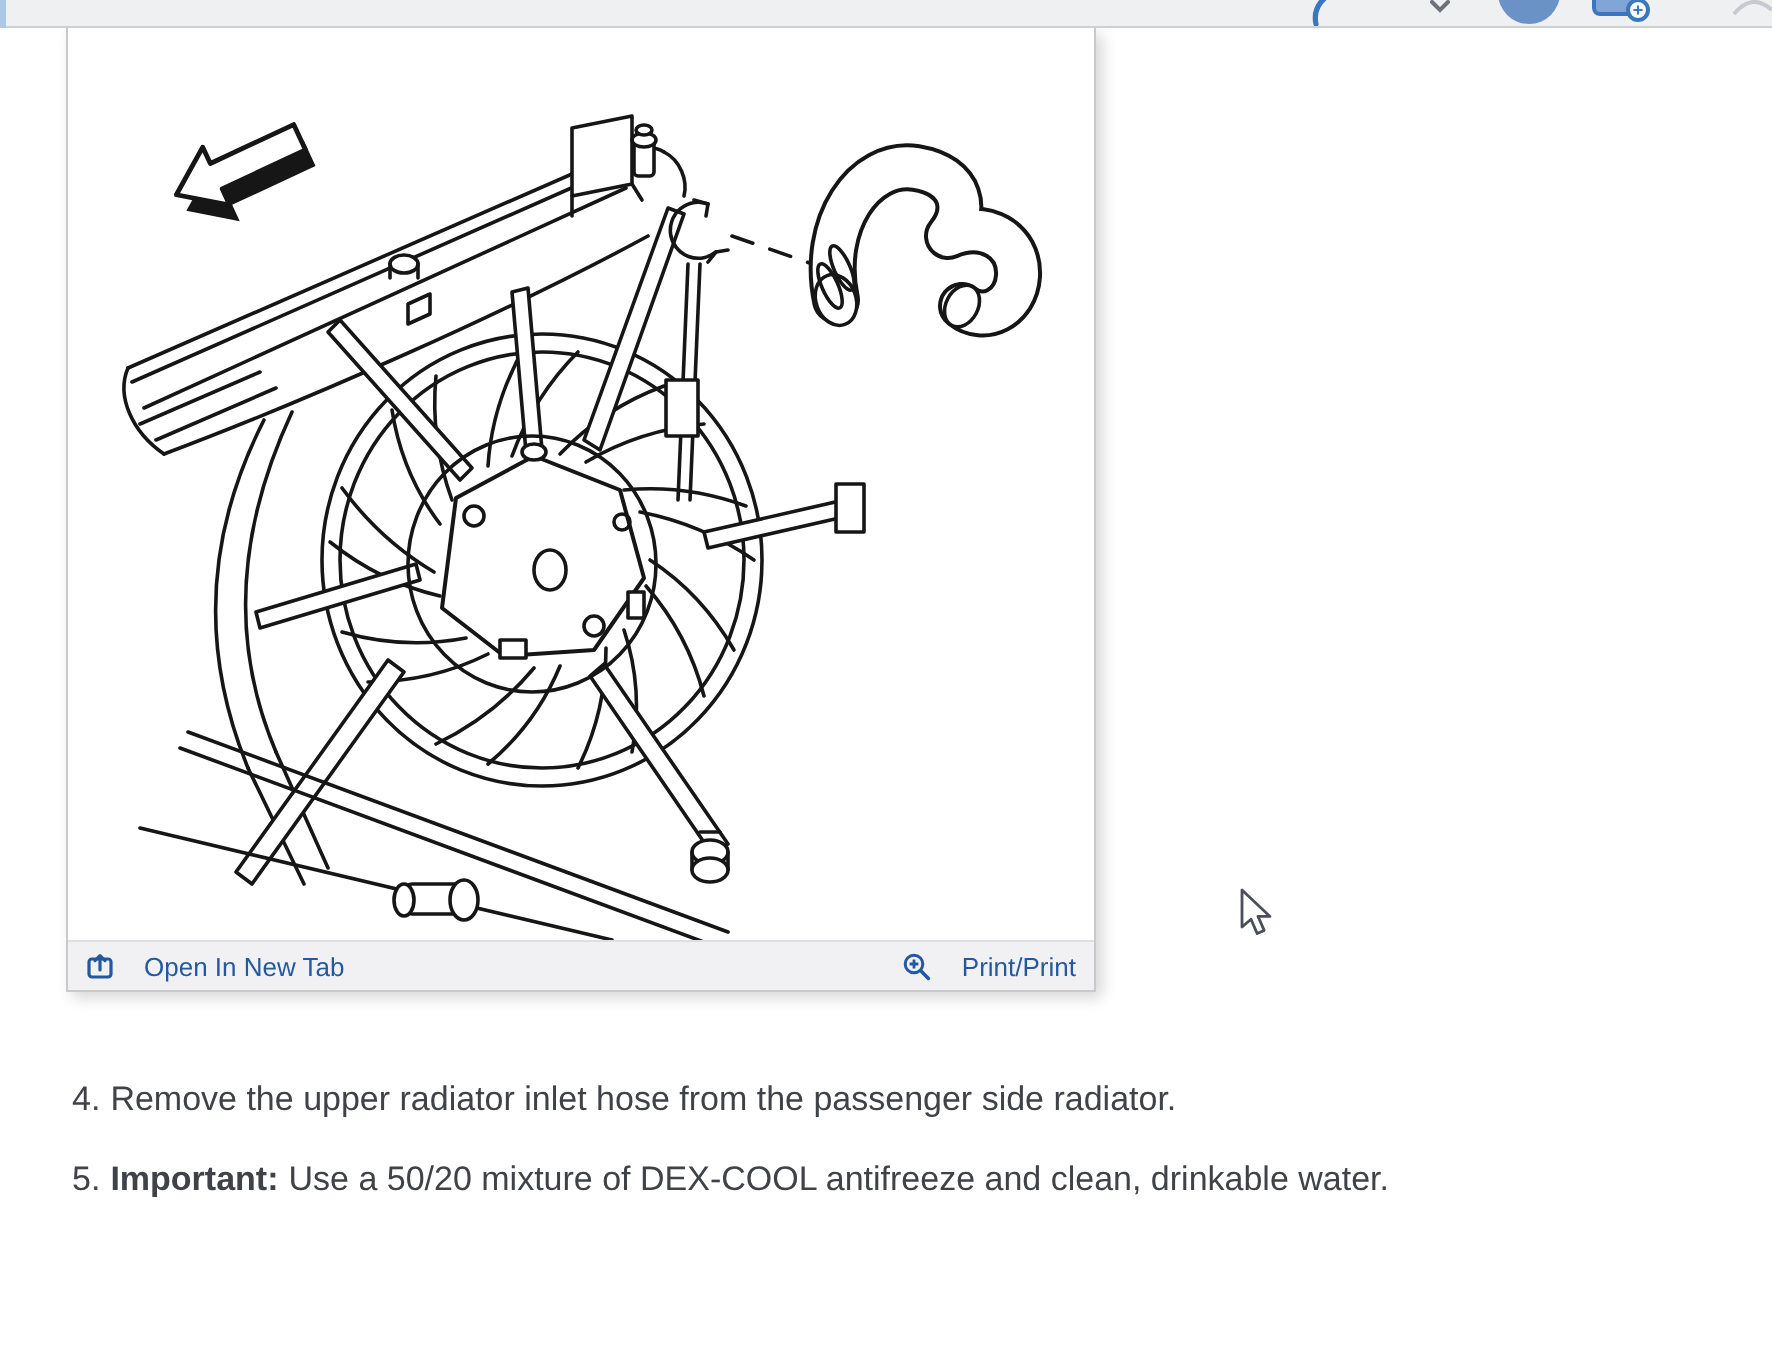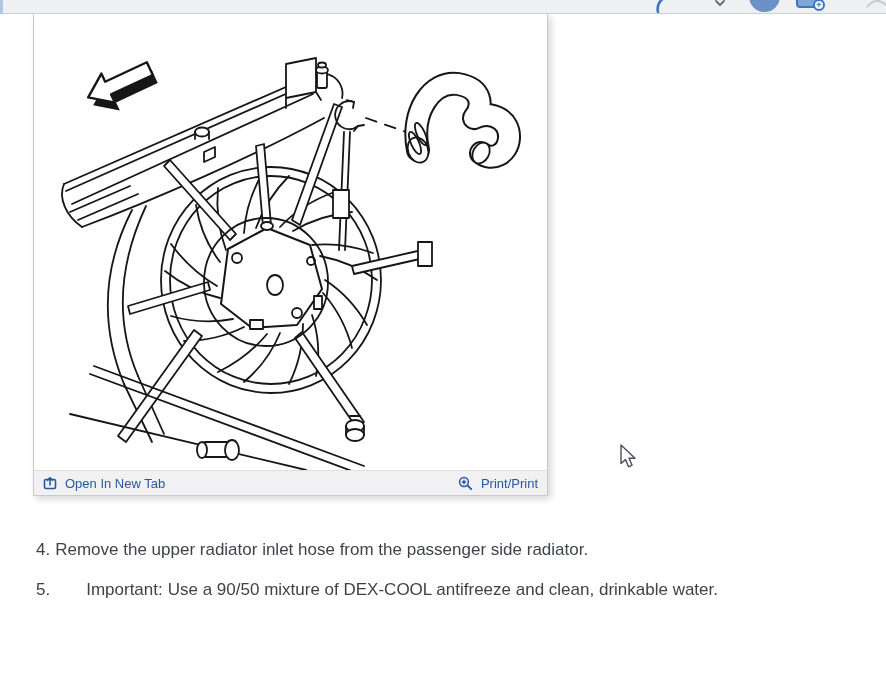--- a/index.html
+++ b/index.html
@@ -62,30 +62,30 @@
     box-shadow: 3px 3px 7px rgba(0,0,0,0.16);
   }
   .figure-canvas { width: 513px; height: 456px; overflow: hidden; background:#fff; }
   .figure-toolbar {
     position: absolute; left: 0; right: 0; bottom: 0; height: 25px;
     background: #f1f1f3; border-top: 1px solid #dfdfe2;
     display: flex; align-items: center; justify-content: space-between;
     padding: 0 9px;
   }
   .fig-link {
-    display: inline-flex; align-items: center; gap: 8px;
+    display: inline-flex; align-items: center; gap: 15px;
     color: #24599f; font-size: 13px; text-decoration: none;
     cursor: pointer;
   }
   .fig-link svg { display: block; }
 
   
   .instr { position: absolute; left: 36px; color: #3f4348; font-size: 17px; line-height: 1.35; width: 830px; }
   .step-num { margin-right: 5px; }
-  .bold { font-weight: normal; margin-right: 5px; margin-left: 31px; }
+  .bold { font-weight: bold; margin-right: 5px; }
   .text-link { color: #3a72c0; cursor: pointer; }
 
   
   .cursor { position: absolute; left: 620px; top: 444px; z-index: 9; }
 
   .diagram-stroke { stroke: #161616; fill: none; stroke-linecap: round; stroke-linejoin: round; }
 </style>
 </head>
 <body>
 
@@ -233,21 +233,21 @@
         <span>Print/Print</span>
       </a>
     </div>
   </div>
 
   <p class="instr" style="top:539px;">
     <span class="step-num">4.</span><span>Remove the upper radiator inlet hose from the passenger side radiator.</span>
   </p>
 
   <p class="instr" style="top:579px;">
-    <span class="step-num">5.</span><span class="bold">Important:</span><span>Use a 90/50 mixture of DEX-COOL antifreeze and clean, drinkable water.</span>
+    <span class="step-num">5.</span><span class="bold">Important:</span><span>Use a 50/20 mixture of DEX-COOL antifreeze and clean, drinkable water.</span>
   </p>
 
 
 
   <svg class="cursor" width="18" height="26" viewBox="0 0 18 26">
     <path d="M1,1 L1,19.5 L5.5,15.6 L8.6,22.8 L12.1,21.2 L9,14.2 L15,14.2 Z" fill="#ffffff" stroke="#4a4f5a" stroke-width="1.4" stroke-linejoin="round"></path>
   </svg>
 
 </div>
 

